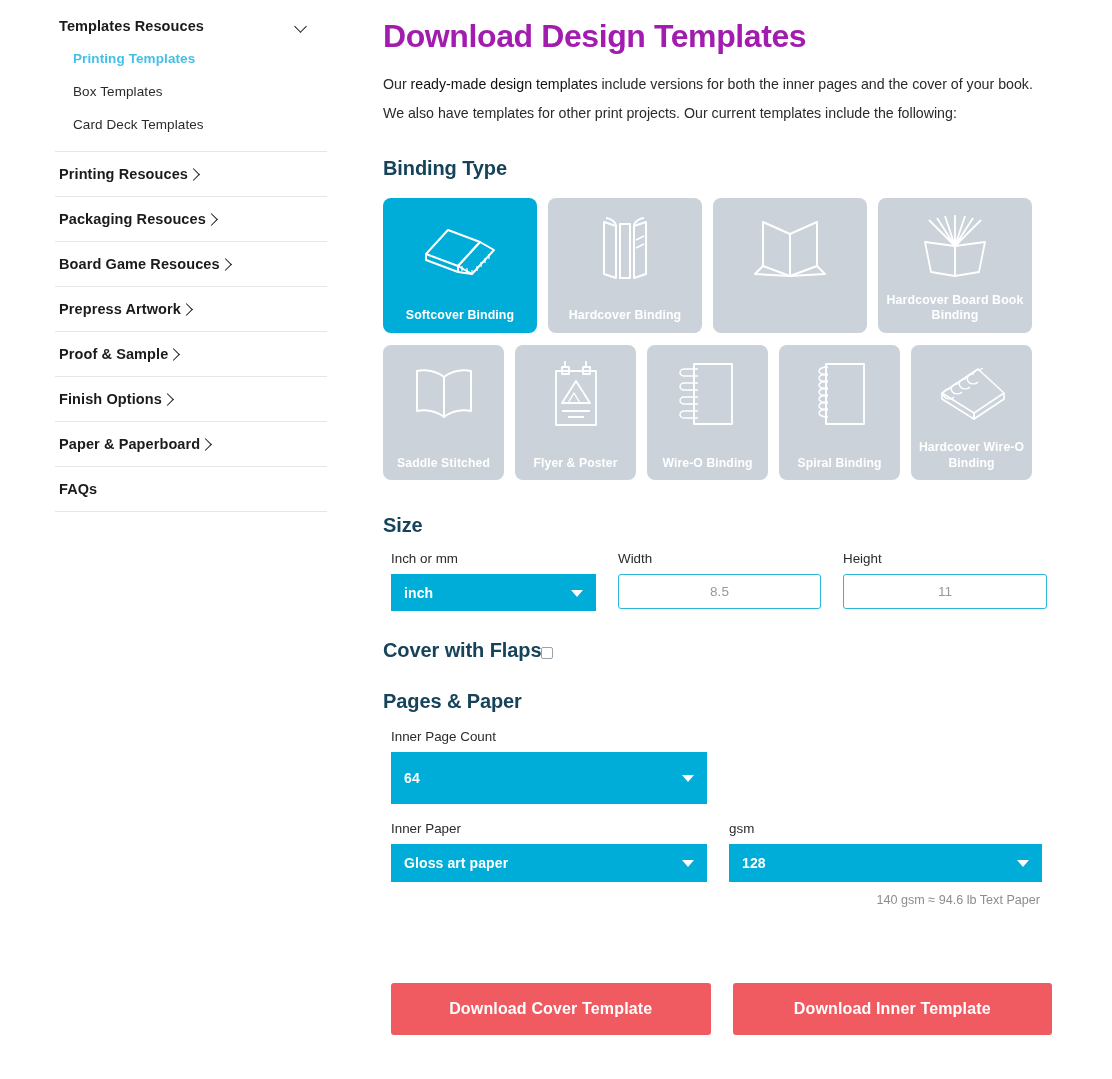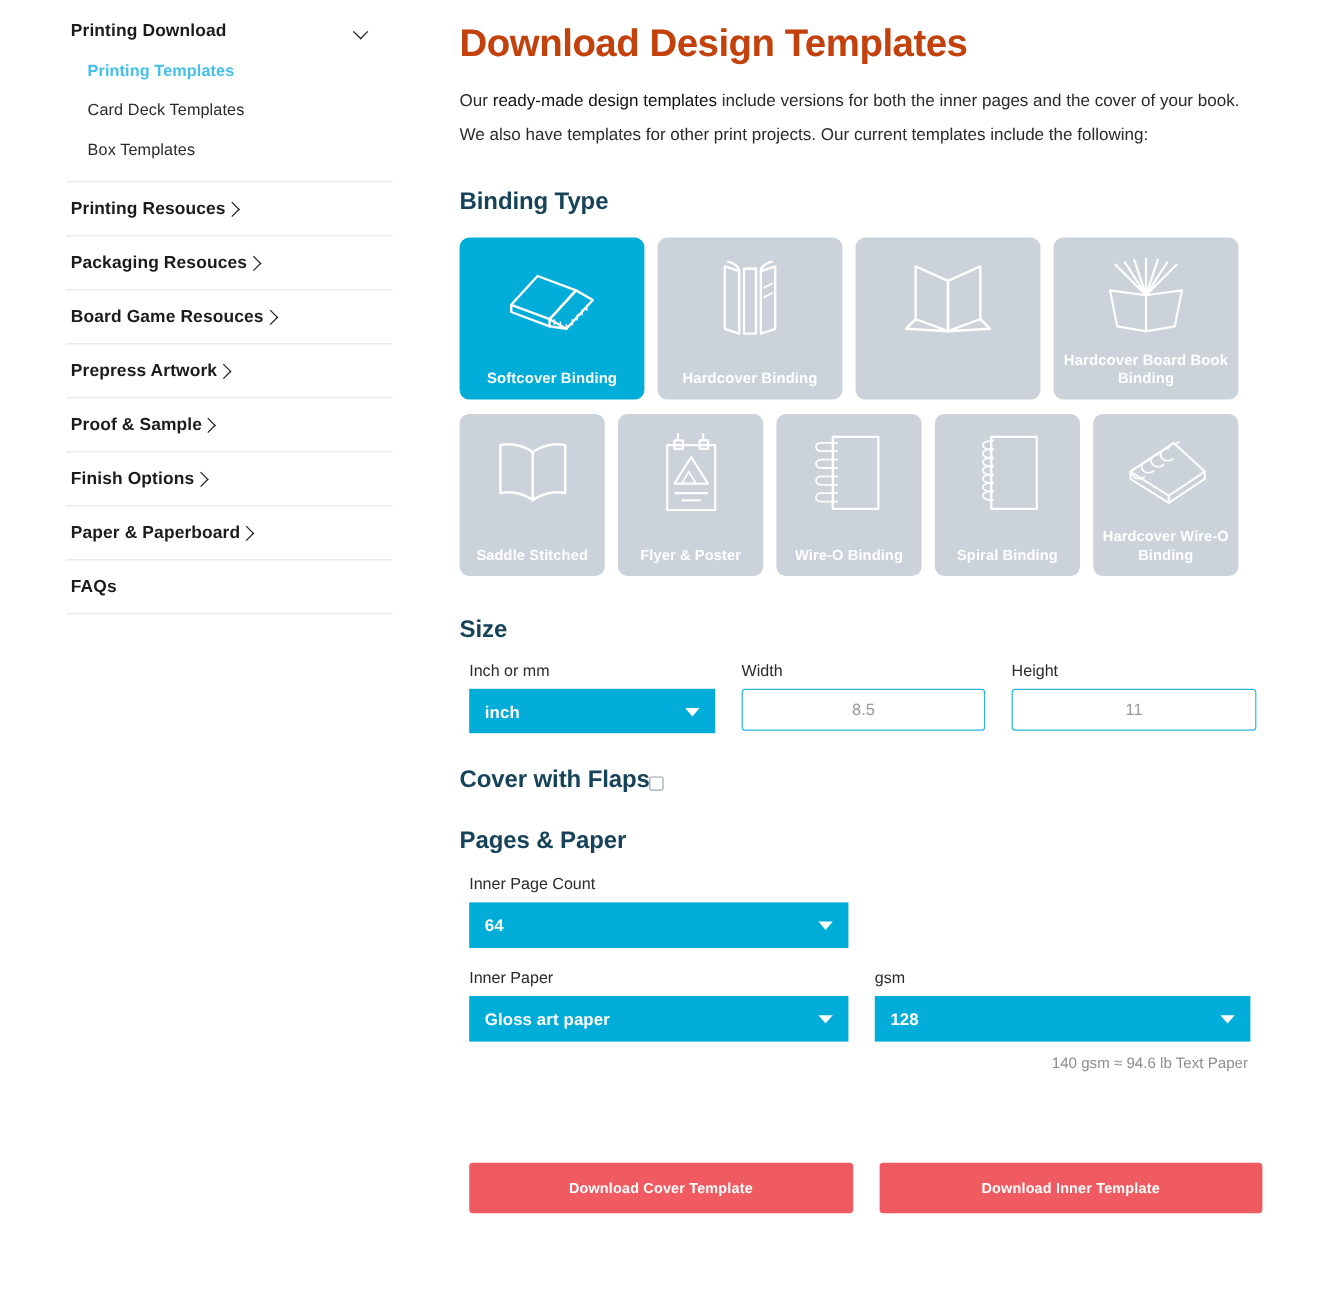--- a/index.html
+++ b/index.html
@@ -41,21 +41,21 @@
   .chev-right { width:12px; height:12px; position:relative; flex:0 0 12px; }
   .chev-right::before {
     content:""; position:absolute; left:1px; top:2px;
     width:8px; height:8px; border-top:1.8px solid #1b1b1b; border-right:1.8px solid #1b1b1b;
     transform:rotate(45deg);
   }
 
   
   .main { flex:1; padding:18px 60px 0 53px; }
   h1.title {
-    font-size:32px; font-weight:800; color:#c2410c; margin:0 0 20px 0;
+    font-size:32px; font-weight:800; color:#a21caf; margin:0 0 20px 0;
     letter-spacing:-.4px;
   }
   .intro p { margin:0 0 10px 0; font-size:14.2px; color:#2a2a2a; line-height:1.35; }
   .intro b { font-weight:400; color:#111; }
 
   h2.section {
     font-size:20px; font-weight:800; color:#16435a; margin:34px 0 18px 0;
     letter-spacing:-.1px;
   }
   h2.section.size { margin-top:34px; margin-bottom:14px; }
@@ -107,59 +107,59 @@
   .textinput .ph { color:#9a9a9a; font-size:13.6px; }
 
   .flaps-row { display:flex; align-items:center; margin:28px 0 0 0; }
   .flaps-row h2 { margin:0; }
   .checkbox {
     width:12px; height:12px; border:1.3px solid #9aa3ab; border-radius:2px; background:#fff;
     cursor:pointer; position:relative; top:2px;
   }
 
   .pp-label { padding-left:8px; }
-  .pp-select-wide { width:316px; margin-left:8px; height:38px; }
+  .pp-select-wide { width:316px; margin-left:8px; height:52px; }
   .inner-paper-row { display:flex; gap:22px; margin-top:17px; padding-left:8px; }
   .ip-col { width:316px; }
   .gsm-col { width:313px; }
   .ip-col .select, .gsm-col .select { height:38px; }
   .gsm-note {
     text-align:right; font-size:12.6px; color:#8d8d8d;
     margin-top:11px; padding-right:2px;
   }
 
   .btn-row { display:flex; gap:22px; margin-top:76px; padding-left:8px; }
   .dl-btn {
-    flex:1; height:42px; background:#ef5b60; border-radius:3px; border:0;
-    color:#ffffff; font-size:12px; font-weight:700; letter-spacing:.15px;
+    flex:1; height:52px; background:#ef5b60; border-radius:3px; border:0;
+    color:#ffffff; font-size:16px; font-weight:700; letter-spacing:.15px;
     font-family:"Liberation Sans", sans-serif; cursor:pointer;
     display:flex; align-items:center; justify-content:center;
   }
 </style>
 </head>
 <body>
 
 <div class="page">
 
   <aside class="sidebar">
 
     <div class="sb-group-head">
-      <span class="sb-group-title">Printing Download</span>
+      <span class="sb-group-title">Templates Resouces</span>
       <span class="chev-down"></span>
     </div>
 
     <div class="sb-sub">
       <div class="sb-sub-item active">
         <span>Printing Templates</span>
       </div>
       <div class="sb-sub-item">
+        <span>Box Templates</span>
+      </div>
+      <div class="sb-sub-item">
         <span>Card Deck Templates</span>
-      </div>
-      <div class="sb-sub-item">
-        <span>Box Templates</span>
       </div>
     </div>
 
     <div class="sb-item">
       <span class="sb-item-label">Printing Resouces</span>
       <span class="chev-right"></span>
     </div>
     <div class="sb-item">
       <span class="sb-item-label">Packaging Resouces</span>
       <span class="chev-right"></span>

